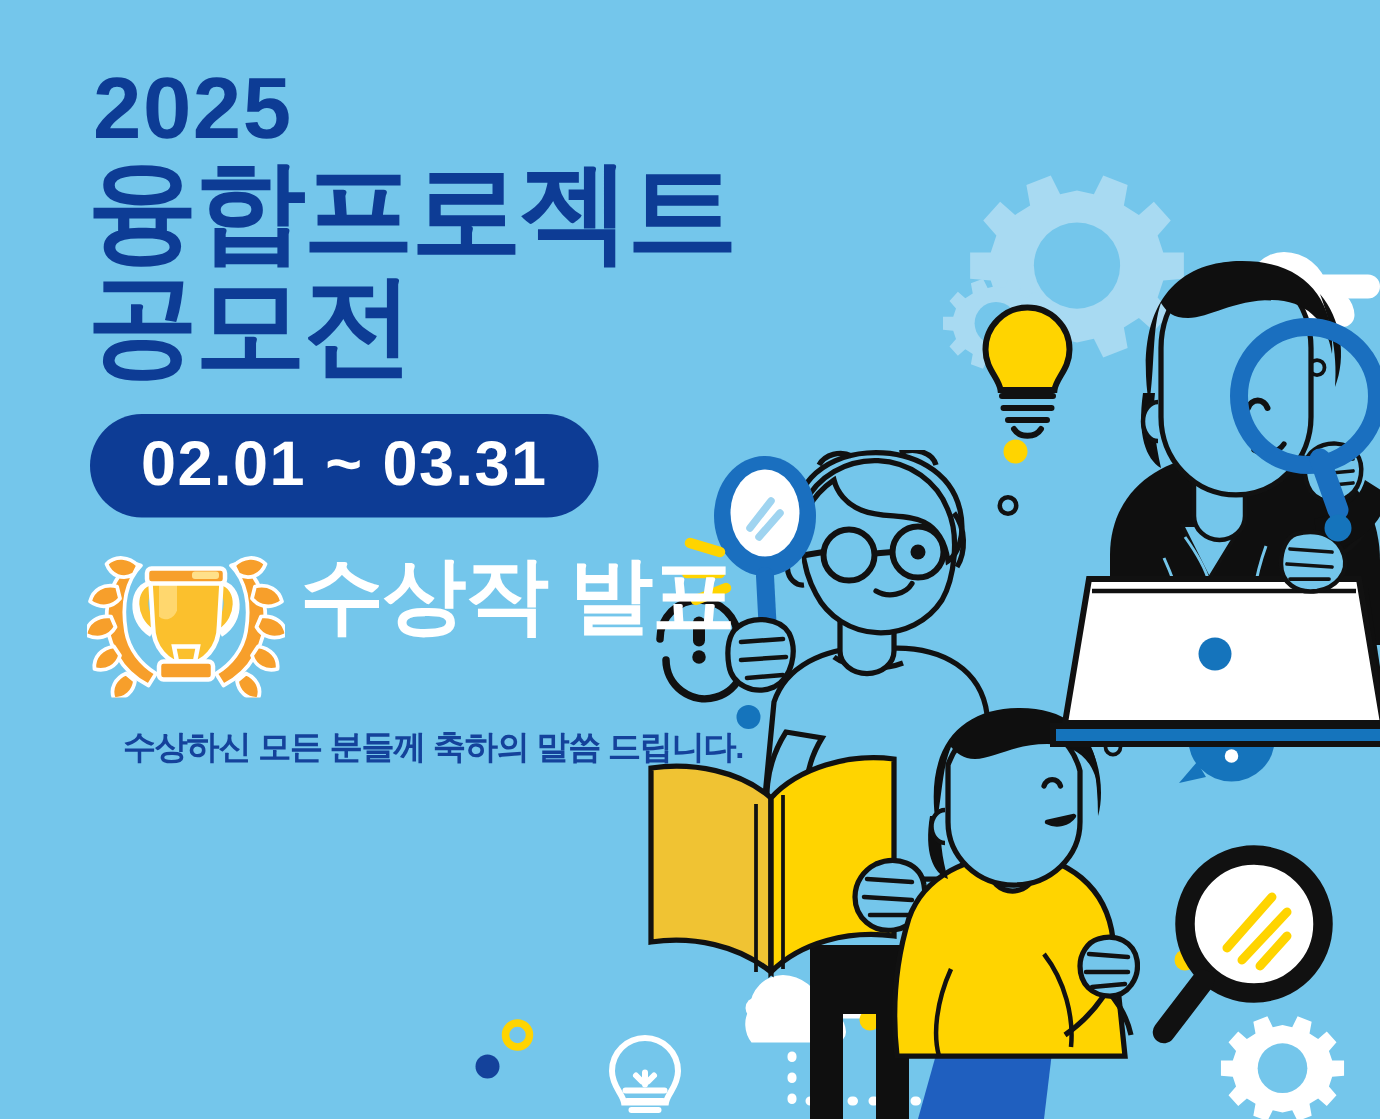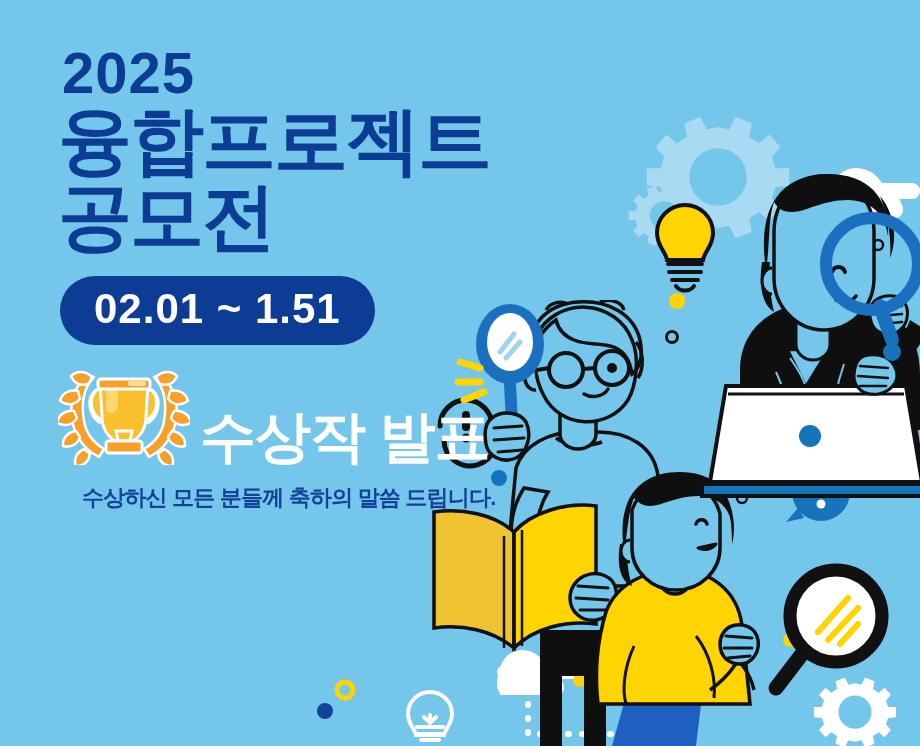--- a/index.html
+++ b/index.html
@@ -63,21 +63,21 @@
     background: #0D3C95;
     color: #FFFFFF;
     border-radius: 40px;
     font-size: 42px;
     font-weight: 700;
     letter-spacing: 1px;
   }
 
   .award-row {
     display: flex;
-    align-items: flex-end;
+    align-items: flex-start;
     margin-top: 24px;
     margin-left: 2px;
   }
 
   #award-title {
     font-size: 56px;
     font-weight: 700;
     color: #FFFFFF;
     letter-spacing: -1px;
     margin-left: 10px;
@@ -354,21 +354,21 @@
 
   <div class="text-col">
 
     <div id="year">2025</div>
 
 
     <div class="kr-head">융합프로젝트</div>
 
     <div class="kr-head">공모전</div>
 
-    <div id="date-pill">02.01 ~ 1.51</div>
+    <div id="date-pill">02.01 ~ 03.31</div>
 
     <div class="award-row">
 
       <svg width="132" height="96" viewBox="0 0 132 96">
 
         <g fill="#F79F2B" stroke="#FFFFFF" stroke-width="2.5" stroke-linejoin="round">
           <path d="M30,6 c-18,14 -22,40 -10,62 c5,9 13,16 21,20 l5,-8 c-10,-6 -18,-16 -20,-28 c-3,-18 0,-34 10,-44 Z"></path>
           <path d="M20,22 c-9,-2 -16,2 -18,10 c7,5 15,4 20,-2 Z"></path>
           <path d="M16,42 c-9,-1 -16,4 -17,12 c8,4 16,2 20,-5 Z"></path>
           <path d="M18,62 c-8,1 -14,7 -13,15 c8,2 15,-2 17,-9 Z"></path>

